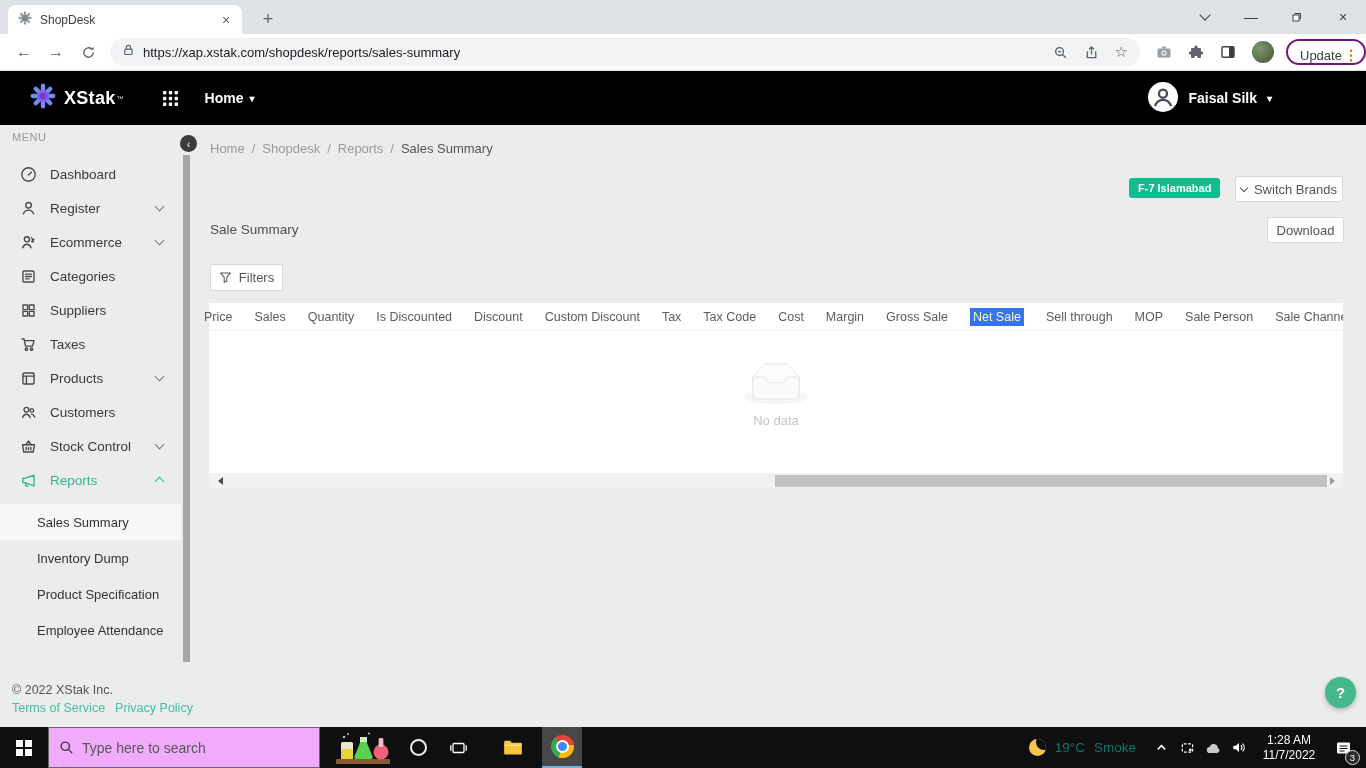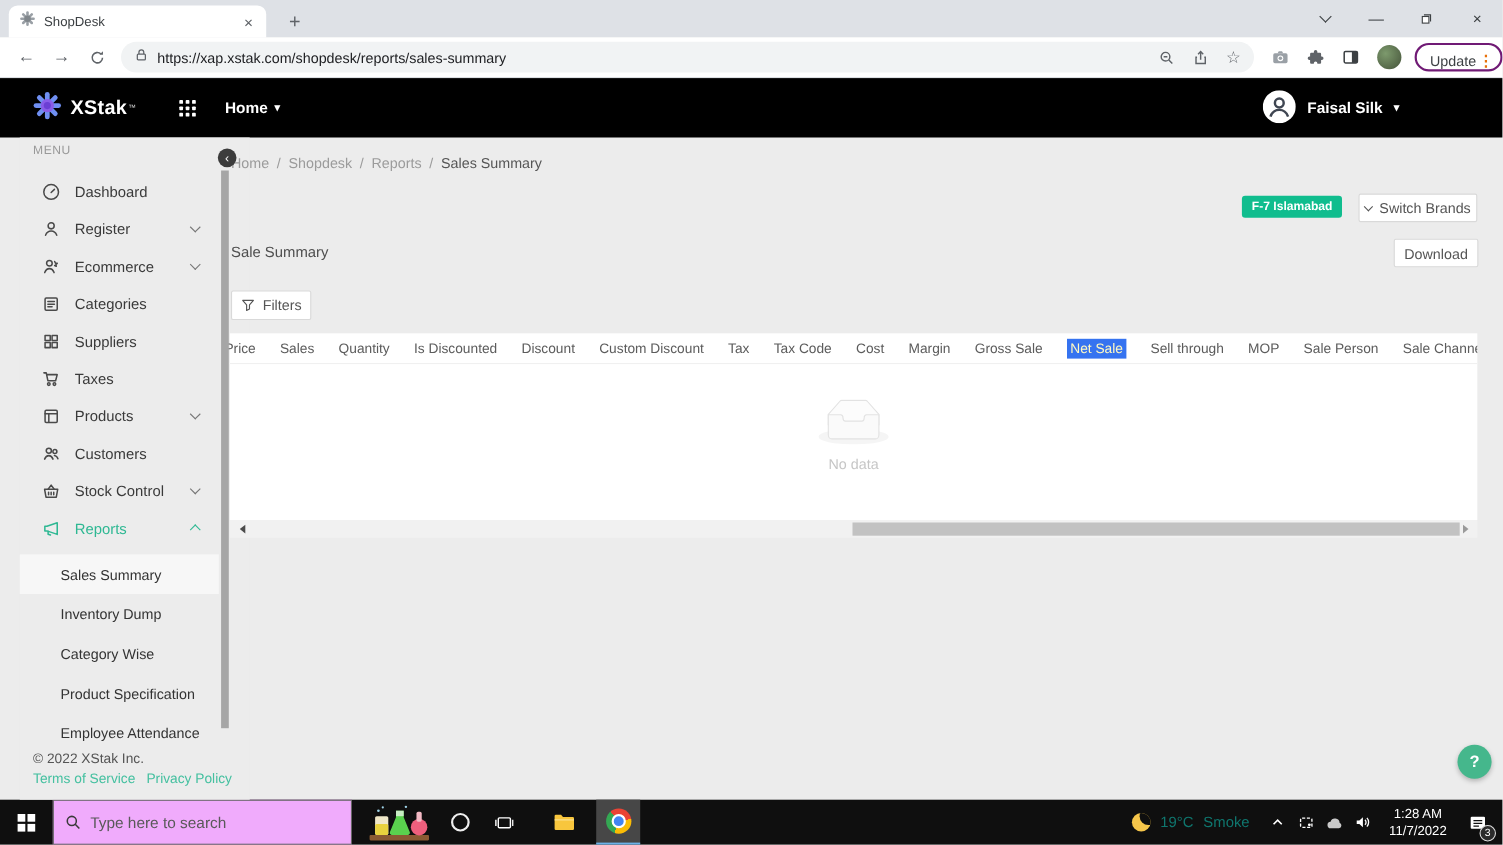--- a/index.html
+++ b/index.html
@@ -31,21 +31,21 @@
   .appbar{position:absolute;top:71px;left:0;right:0;height:54px;background:#000;display:flex;align-items:center;color:#fff;}
   .brand{display:flex;align-items:center;margin-left:30px;}
   .brand-name{font-size:18px;font-weight:bold;margin-left:8px;letter-spacing:.3px;}
   .brand-tm{font-size:7px;vertical-align:top;opacity:.8;margin-left:1px;}
   .apps-grid{margin-left:38px;display:flex;}
   .nav-home{margin-left:26px;font-size:14px;font-weight:bold;display:flex;align-items:center;gap:6px;}
   .caret{font-size:10px;}
   .user{position:absolute;right:94px;display:flex;align-items:center;gap:10px;font-size:14px;font-weight:bold;}
 
   
-  .sidebar{position:absolute;top:125px;left:0;width:209px;bottom:41px;background:#ececec;margin-left:18px;}
+  .sidebar{position:absolute;top:125px;left:0;width:209px;bottom:41px;background:#ececec;}
   .menu-heading{position:absolute;top:6px;left:12px;font-size:11px;color:#999;letter-spacing:.5px;}
   .collapse-btn{position:absolute;top:10px;left:180px;width:17px;height:17px;border-radius:50%;background:#3c3c3c;color:#fff;font-size:11px;display:flex;align-items:center;justify-content:center;z-index:3;}
   .side-scrollbar{position:absolute;top:30px;left:183px;width:7px;height:507px;background:#a6a6a6;z-index:2;}
   .nav{position:absolute;top:32px;left:0;width:181px;}
   .nav-item{height:34px;display:flex;align-items:center;padding-left:20px;position:relative;}
   .nav-ic{width:17px;height:17px;margin-right:13px;flex:none;}
   .nav-ic svg{stroke:#4a4a4a;fill:none;stroke-width:1.3;stroke-linecap:round;stroke-linejoin:round;display:block;}
   .nav-label{font-size:13.5px;color:#3a3a3a;font-weight:500;}
   .chev{position:absolute;right:18px;width:7px;height:7px;border-right:1.6px solid #777;border-bottom:1.6px solid #777;transform:rotate(45deg);top:12px;}
   .chev.up{transform:rotate(-135deg);border-color:#2eb893;top:15px;}
@@ -356,21 +356,20 @@
             <path d="M5.4 10.4v2.4l2 .7"></path>
           </svg>
         </span>
       <span class="nav-label">Reports</span>
       <span class="chev up"></span>
     </div>
 
     <div class="subnav">
       <div class="sub-item current">Sales Summary</div>
       <div class="sub-item">Inventory Dump</div>
-      <div class="sub-item">Category Wise</div>
       <div class="sub-item">Product Specification</div>
       <div class="sub-item">Employee Attendance</div>
     </div>
   </div>
 
   <div class="side-footer">
     <div class="copyright">© 2022 XStak Inc.</div>
     <div class="foot-links">
       <span>Terms of Service</span>
       <span>Privacy Policy</span>

